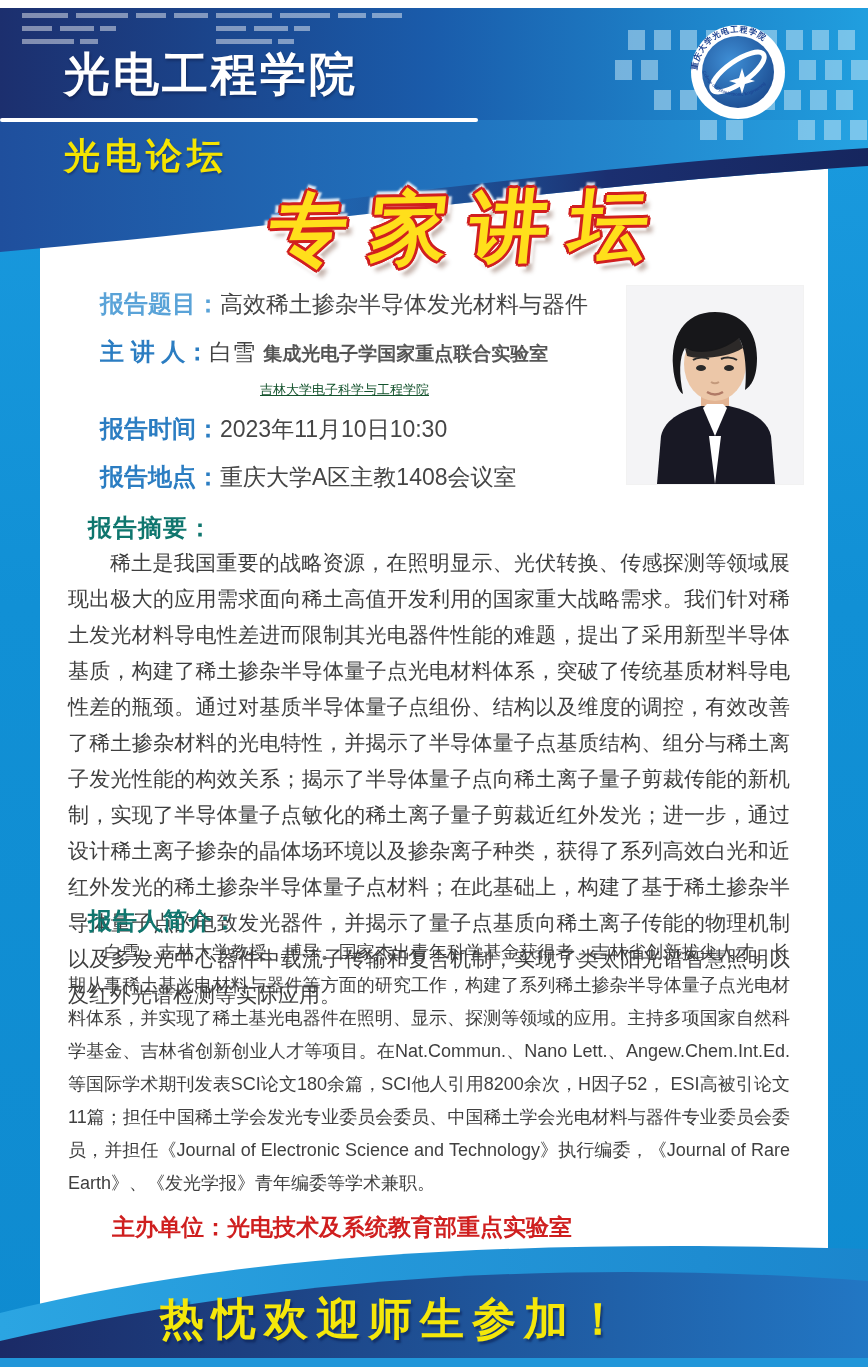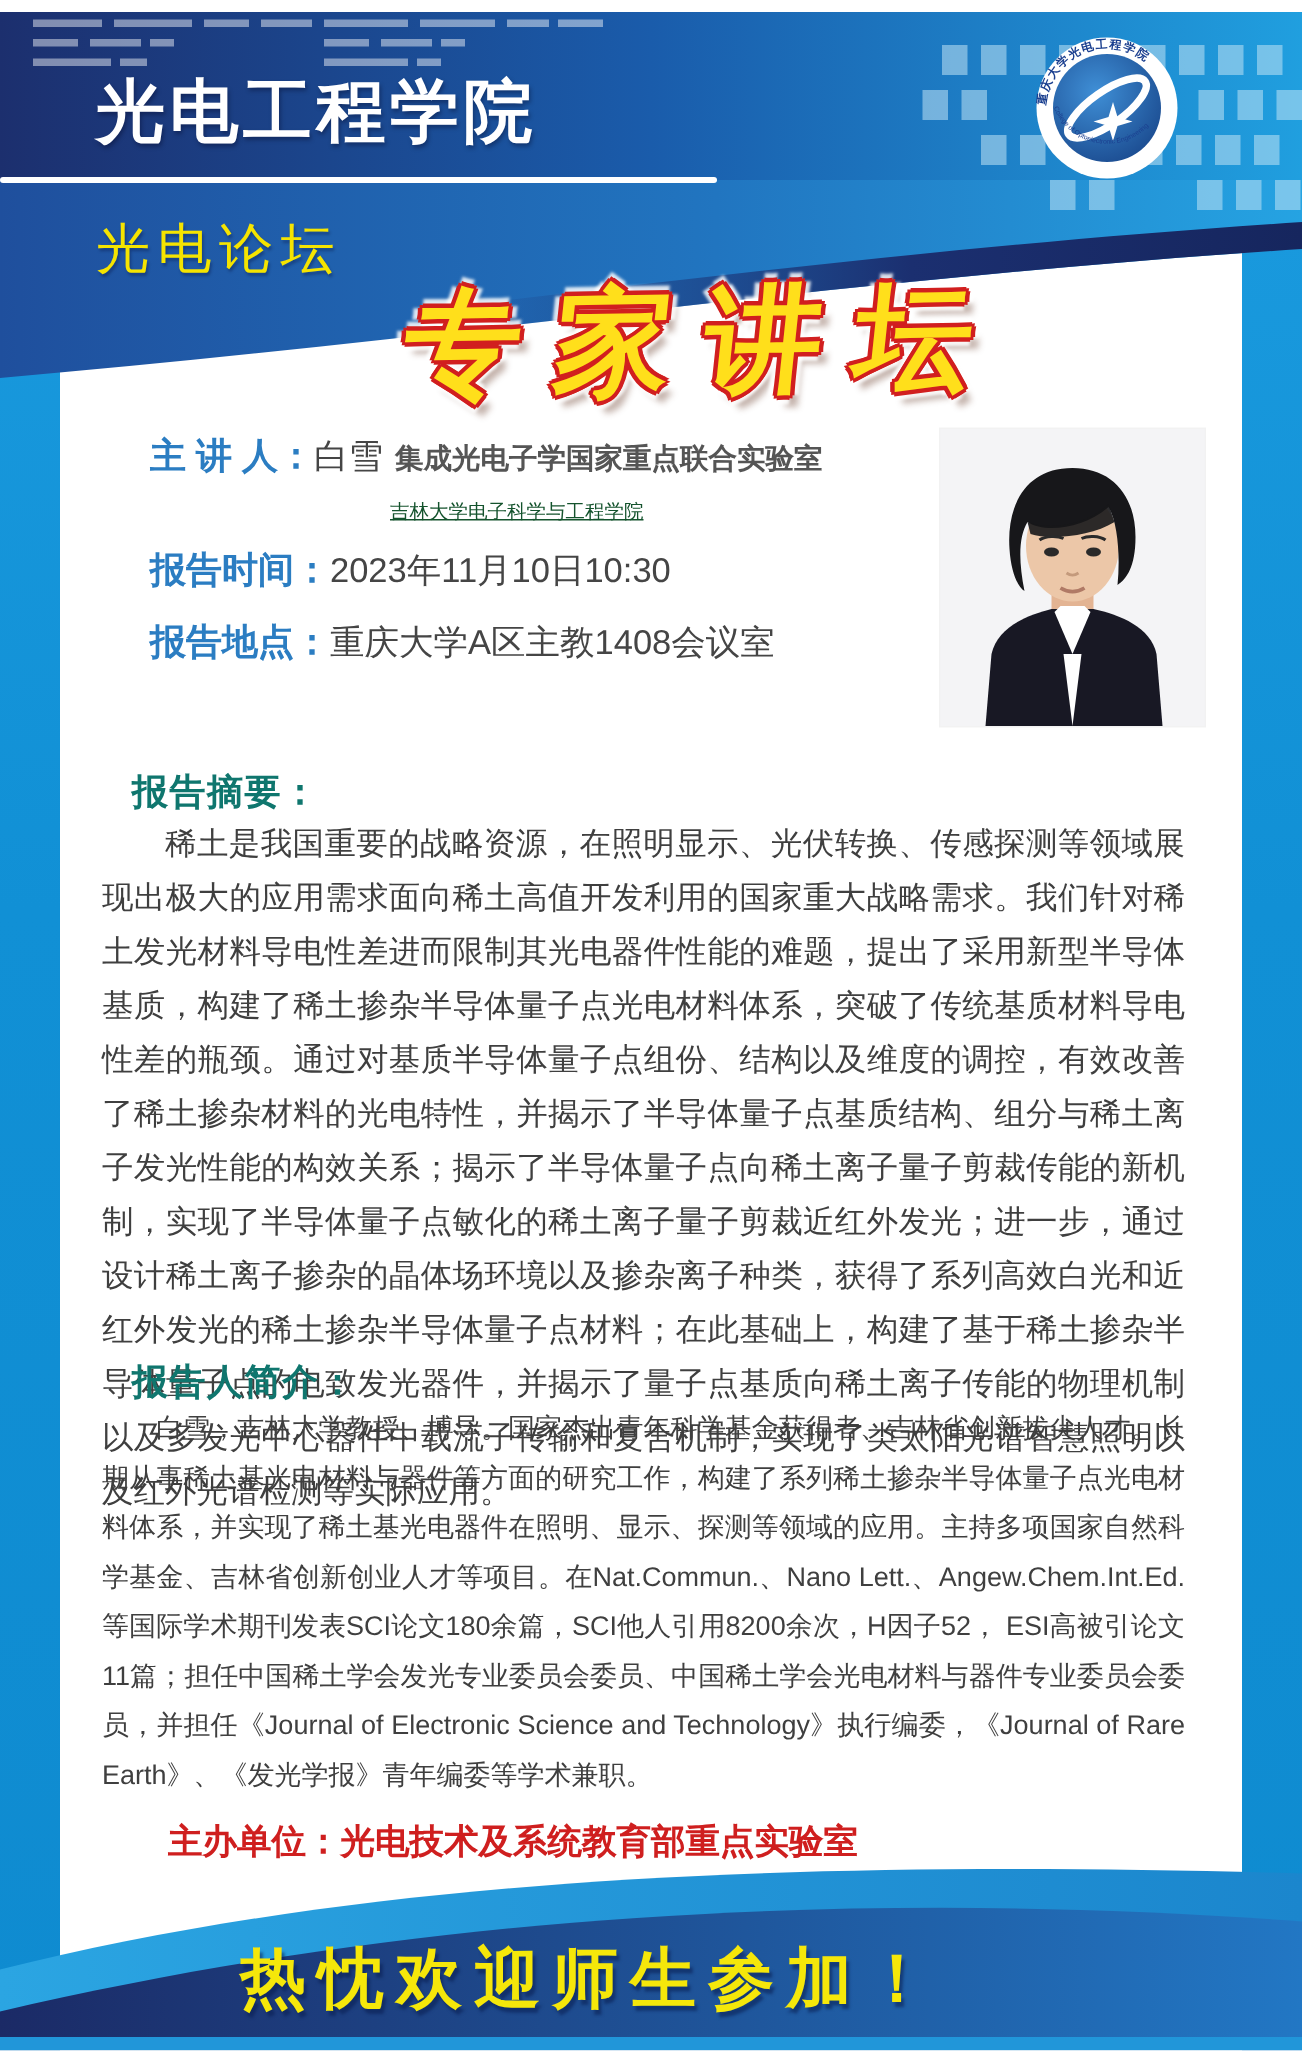--- a/index.html
+++ b/index.html
@@ -10,21 +10,21 @@
   .band{position:absolute;top:100px;bottom:0;width:40px;background:linear-gradient(180deg,#1a9ade 0%,#1190d5 40%,#0f8bd0 100%);z-index:0;}
   .band.left{left:0;}
   .band.right{right:0;}
 
   
   .card{position:absolute;left:40px;top:170px;width:788px;height:1130px;background:#ffffff;border-top-left-radius:12px;z-index:1;}
 
   
   .header-svg{position:absolute;left:0;top:0;z-index:3;display:block;}
   .college-name{position:absolute;left:64px;top:44px;z-index:4;color:#ffffff;font-size:46px;font-weight:bold;letter-spacing:3px;font-family:"Liberation Serif",serif;text-shadow:1px 2px 3px rgba(0,0,30,.35);}
-  .forum-label{position:absolute;left:64px;top:132px;z-index:4;color:#f5e400;font-size:36px;font-weight:normal;letter-spacing:5px;text-shadow:1px 2px 2px rgba(0,0,40,.3);margin-top:10px;}
+  .forum-label{position:absolute;left:64px;top:132px;z-index:4;color:#f5e400;font-size:36px;font-weight:bold;letter-spacing:5px;text-shadow:1px 2px 2px rgba(0,0,40,.3);}
 
   
   .banner-title{position:absolute;left:230px;top:176px;width:480px;z-index:5;text-align:center;font-size:78px;line-height:104px;font-weight:bold;font-family:"Liberation Serif",serif;letter-spacing:22px;color:#ffdf1b;transform:skewX(-7deg) rotate(-1deg);
     text-shadow:
       3px 0 0 #d11f1f,-3px 0 0 #d11f1f,0 3px 0 #d11f1f,0 -3px 0 #d11f1f,
       2px 2px 0 #d11f1f,-2px 2px 0 #d11f1f,2px -2px 0 #d11f1f,-2px -2px 0 #d11f1f,
       6px 0 2px rgba(255,255,255,.85),-6px 0 2px rgba(255,255,255,.85),0 6px 2px rgba(255,255,255,.85),0 -6px 2px rgba(255,255,255,.85),
       6px 8px 4px rgba(90,40,20,.35);}
 
   
@@ -157,20 +157,24 @@
       <text font-size="4.5" fill="#1a3f8f"><textPath href="#arcBot" startOffset="2%">College of Optoelectronic Engineering</textPath></text>
     </g>
   </svg>
 
   <div class="college-name">光电工程学院</div>
   <div class="forum-label">光电论坛</div>
   <div class="banner-title">专家讲坛</div>
 
   <div class="details">
     <div class="d-row">
+      <span class="d-label light">报告题目：</span>
+      <span class="d-value">高效稀土掺杂半导体发光材料与器件</span>
+    </div>
+    <div class="d-row">
       <span class="d-label">主 讲 人：</span>
       <span class="speaker-name">白雪</span>
       <span class="affil">集成光电子学国家重点联合实验室</span>
     </div>
     <div class="affil2-row">
       <span class="affil2">吉林大学电子科学与工程学院</span>
     </div>
     <div class="d-row">
       <span class="d-label">报告时间：</span>
       <span class="d-value">2023年11月10日10:30</span>

